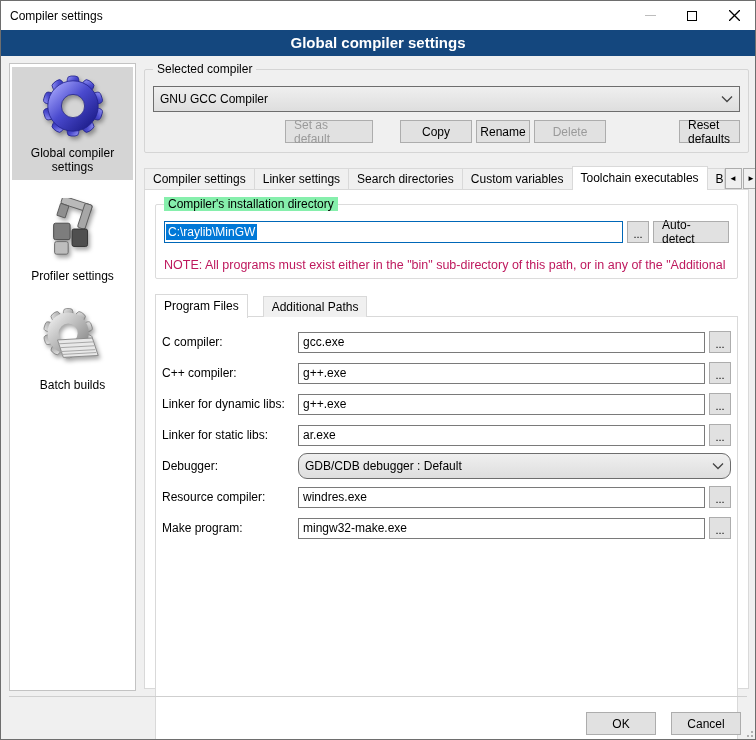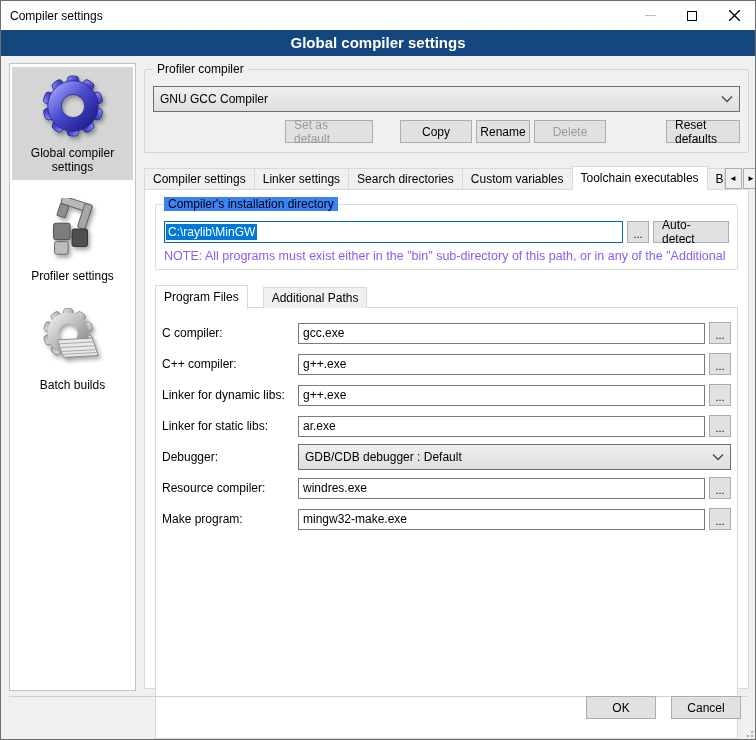--- a/index.html
+++ b/index.html
@@ -48,66 +48,66 @@
 
   .btnrow { display:flex; margin-top:8px; align-items:center; }
   .btn { height:23px; background:#e1e1e1; border:1px solid #adadad;
          display:flex; align-items:center; justify-content:center;
          font-size:12px; padding:8px 8px; }
   .btn.disabled { color:#9a9a9a; }
   .b-setdef { width:88px; margin-left:132px; }
   .b-copy  { width:72px; margin-left:27px; }
   .b-rename{ width:54px; margin-left:4px; }
   .b-delete{ width:72px; margin-left:4px; }
-  .b-reset { width:74px; margin-left:auto; }
+  .b-reset { width:61px; margin-left:auto; }
 
   
   .tabstrip { display:flex; align-items:flex-end; margin-top:12px; height:24px; position:relative; z-index:2; }
   .tab { height:21px; padding:0 8px; line-height:20px; background:#f0f0f0;
          border:1px solid #d9d9d9; border-bottom:none; margin-right:-1px;
          white-space:nowrap; font-size:12px; }
   .tab.active { height:24px; line-height:23px; background:#fff; margin-bottom:-1px;
                 position:relative; z-index:3; }
   .tab.clipped { max-width:38px; overflow:hidden; }
   .tab-arrows { margin-left:auto; display:flex; }
   .arrow-btn { width:17px; height:21px; background:#f0f0f0; border:1px solid #adadad;
                display:flex; align-items:center; justify-content:center; font-size:8px; margin-left:1px; }
 
   .tabpanel { position:relative; background:#fff; border:1px solid #d9d9d9;
               height:500px; padding:14px 10px 10px; }
 
   
   .gb-dir { padding:16px 8px 6px; border-color:#dcdcdc; }
-  .gb-dir .group-label { background:#3b82f6; }
+  .gb-dir .group-label { background:#86efac; }
   .dir-row { display:flex; align-items:center;border-radius:8px; }
   .textbox-focused { flex:1; height:22px; border:1px solid #0067b8; background:#fff;
                      display:flex; align-items:center; padding:0 1px; overflow:hidden; }
   .sel-text { background:#0078d7; color:#fff; padding:1px 2px; white-space:nowrap; }
   .browse-btn { width:22px; height:22px; margin-left:4px; background:#e1e1e1;
                 border:1px solid #adadad; display:flex; align-items:center;
                 justify-content:center; font-size:11px; line-height:8px; padding-bottom:5px; }
   .autodetect-btn { height:22px; width:76px; margin-left:4px; }
-  .note { color:#8b5cf6; margin-top:6px; white-space:nowrap; overflow:hidden; font-size:12.5px; }
+  .note { color:#be185d; margin-top:15px; white-space:nowrap; overflow:hidden; font-size:12.5px; }
 
   
   .subtabs { margin-top:14px;gap:16px; }
   .subtab.active { background:#fff; }
   .subpanel { background:#fff; border:1px solid #d9d9d9; margin-top:-1px;
               height:432px; padding:14px 6px 10px 6px; }
 
   .field-row { display:flex; align-items:center; height:22px; margin-bottom:9px; }
   .field-label { width:136px; font-size:12px; flex:none; }
   .field-input { flex:1; height:21px; border:1px solid #7a7a7a; background:#fff;
                  font-family:"Liberation Sans", sans-serif; font-size:12px; padding:0 4px; min-width:0; }
-  .field-combo { flex:1; }
+  .field-combo { flex:1;border-radius:9px; }
 
   
   .footer-divider { position:absolute; left:8px; right:8px; bottom:42px;
                     border-top:1px solid #cfcfcf; }
-  .footer-btn { position:absolute; bottom:20px; width:70px; }
+  .footer-btn { position:absolute; bottom:4px; width:70px; }
   .b-ok { right:99px; }
   .b-cancel { right:14px; }
   .grip { position:absolute; right:2px; bottom:2px; width:10px; height:10px; }
   .grip i { position:absolute; width:2px; height:2px; background:#b0b0b0; }
   .grip i:nth-child(1){ right:0; bottom:0; }
   .grip i:nth-child(2){ right:4px; bottom:0; }
   .grip i:nth-child(3){ right:0; bottom:4px; }
 </style>
 </head>
 <body>
@@ -210,21 +210,21 @@
           </g>
         </svg>
       </span>
       <span class="side-label">Batch builds</span>
     </div>
   </div>
 
   <div class="main">
 
     <div class="groupbox gb-compiler">
-      <span class="group-label">Profiler compiler</span>
+      <span class="group-label">Selected compiler</span>
       <div class="combo">
         <span class="combo-text">GNU GCC Compiler</span>
         <svg width="12" height="8" viewBox="0 0 12 8">
             <polyline points="1,1.5 6,6.5 11,1.5" fill="none" stroke="#444" stroke-width="1.3"></polyline>
           </svg>
       </div>
       <div class="btnrow">
         <div class="btn disabled b-setdef">Set as default</div>
         <div class="btn b-copy">Copy</div>
         <div class="btn b-rename">Rename</div>

